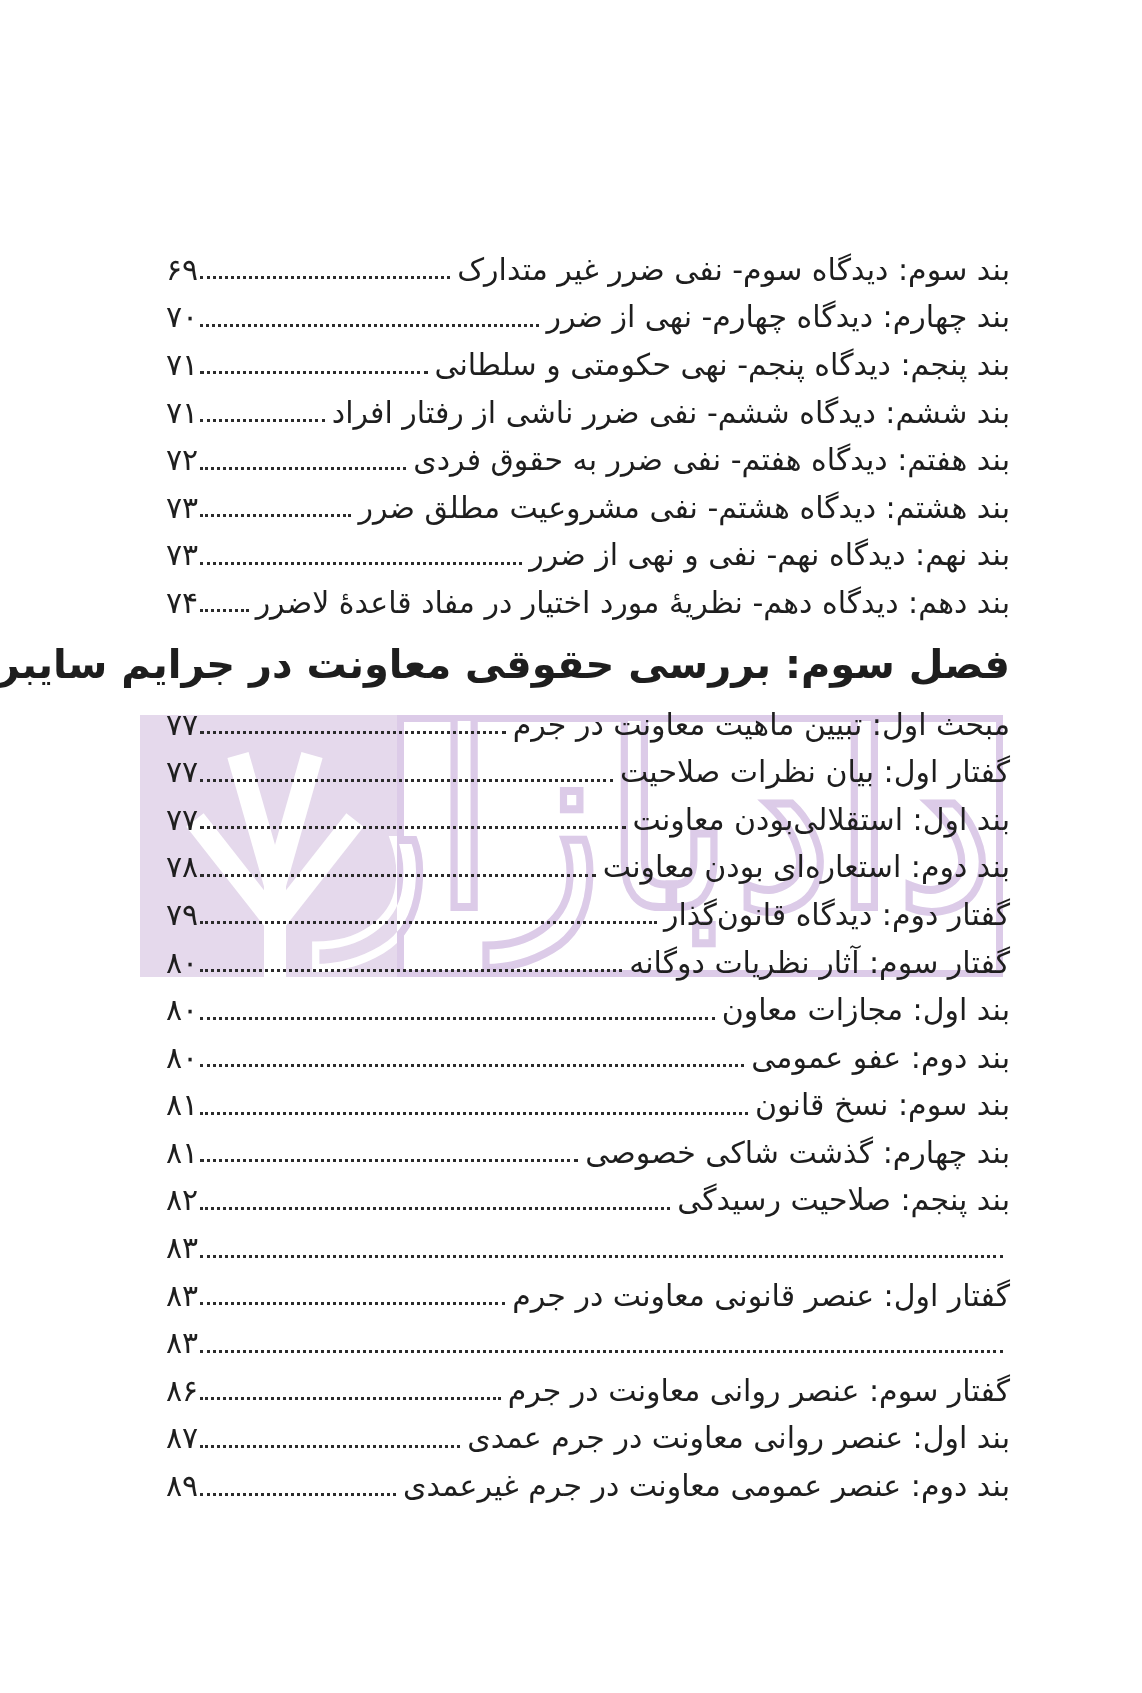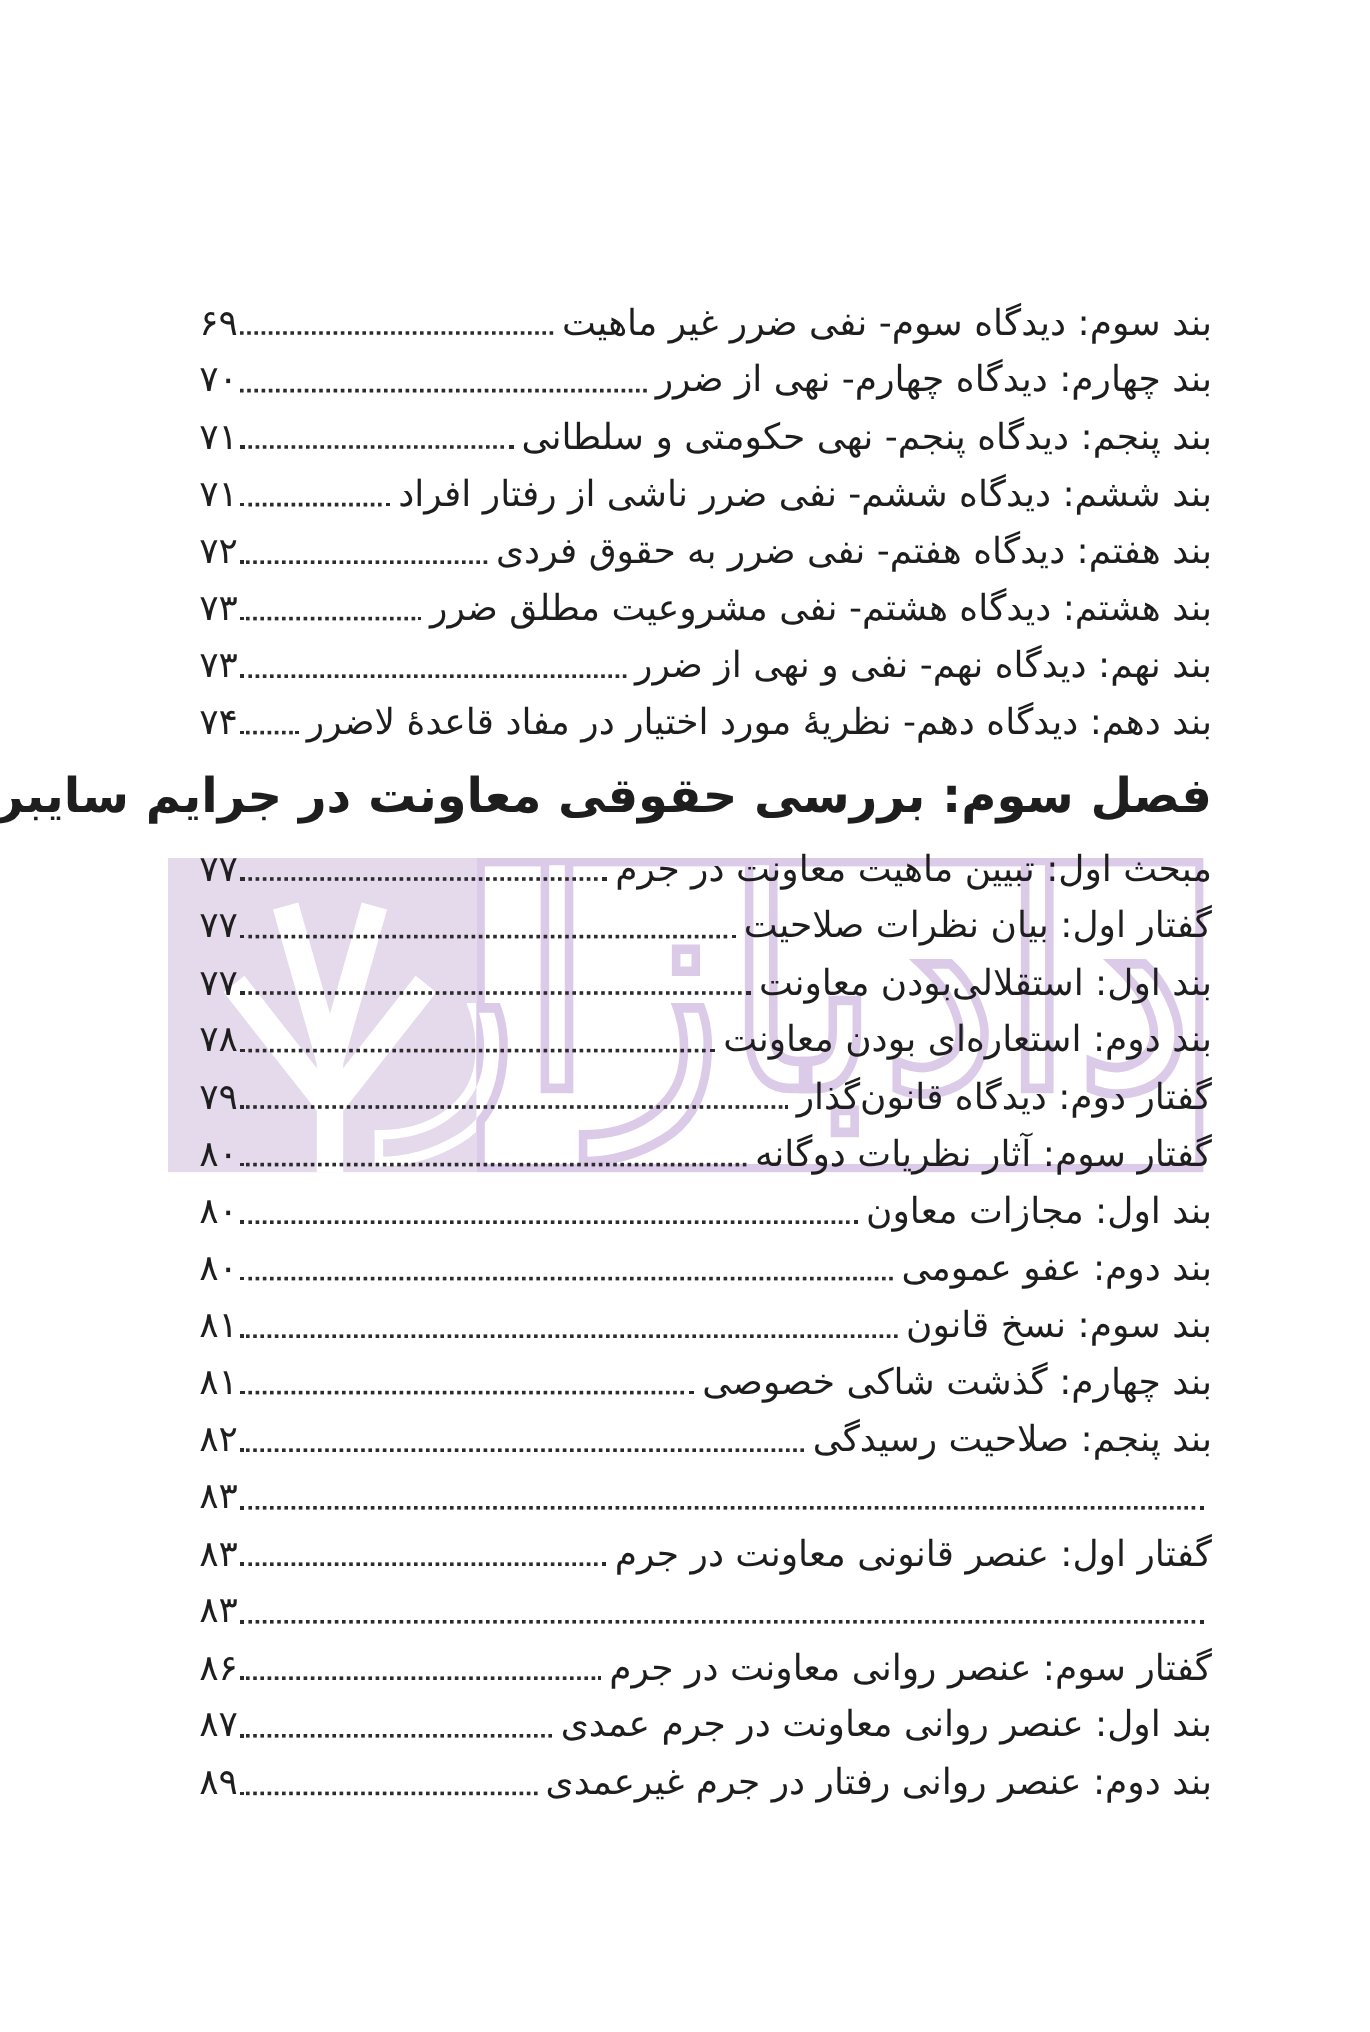--- a/index.html
+++ b/index.html
@@ -97,21 +97,21 @@
       </g>
 
       <text x="520" y="192" text-anchor="middle" font-size="250" font-family="DejaVu Sans, sans-serif" textLength="670" lengthAdjust="spacingAndGlyphs" fill="none" stroke="#ffffff" stroke-width="8" clip-path="url(#clipL)">دادبازار</text>
 
       <text x="520" y="192" text-anchor="middle" font-size="250" font-family="DejaVu Sans, sans-serif" textLength="670" lengthAdjust="spacingAndGlyphs" fill="#ffffff" stroke-width="8" clip-path="url(#clipR)" stroke="#dccbe8">دادبازار</text>
     </svg>
   </div>
 
   <div class="toc">
       <div class="toc-row">
-        <span class="entry-label">بند سوم: دیدگاه سوم- نفی ضرر غیر ماهیت</span>
+        <span class="entry-label">بند سوم: دیدگاه سوم- نفی ضرر غیر متدارک</span>
         <span class="leader"></span>
         <span class="page-num">۶۹</span>
       </div>
       <div class="toc-row">
         <span class="entry-label">بند چهارم: دیدگاه چهارم- نهی از ضرر</span>
         <span class="leader"></span>
         <span class="page-num">۷۰</span>
       </div>
       <div class="toc-row">
         <span class="entry-label">بند پنجم: دیدگاه پنجم- نهی حکومتی و سلطانی</span>
@@ -218,19 +218,19 @@
         <span class="entry-label">گفتار سوم: عنصر روانی معاونت در جرم</span>
         <span class="leader"></span>
         <span class="page-num">۸۶</span>
       </div>
       <div class="toc-row">
         <span class="entry-label">بند اول: عنصر روانی معاونت در جرم عمدی</span>
         <span class="leader"></span>
         <span class="page-num">۸۷</span>
       </div>
       <div class="toc-row">
-        <span class="entry-label">بند دوم: عنصر روانی رفتار در جرم غیرعمدی</span>
+        <span class="entry-label">بند دوم: عنصر عمومی معاونت در جرم غیرعمدی</span>
         <span class="leader"></span>
         <span class="page-num">۸۹</span>
       </div>
     </div>
 
 </div>
 
 </body></html>

